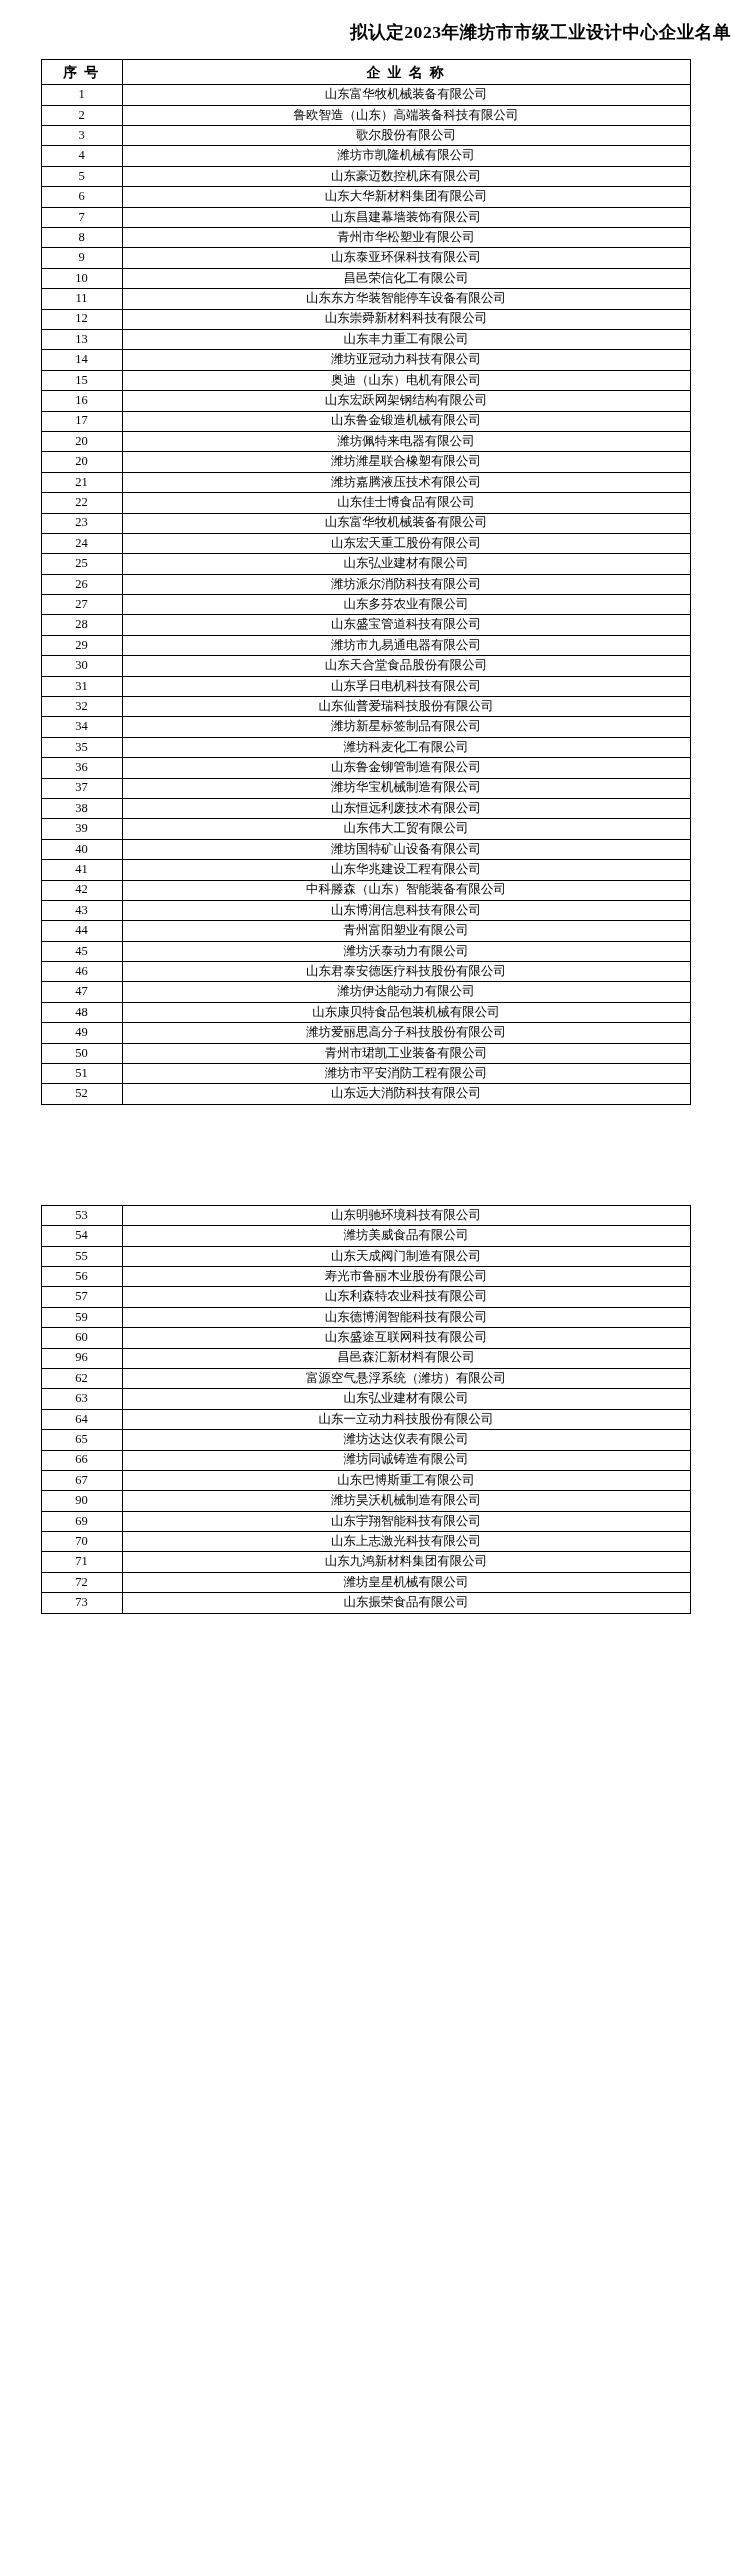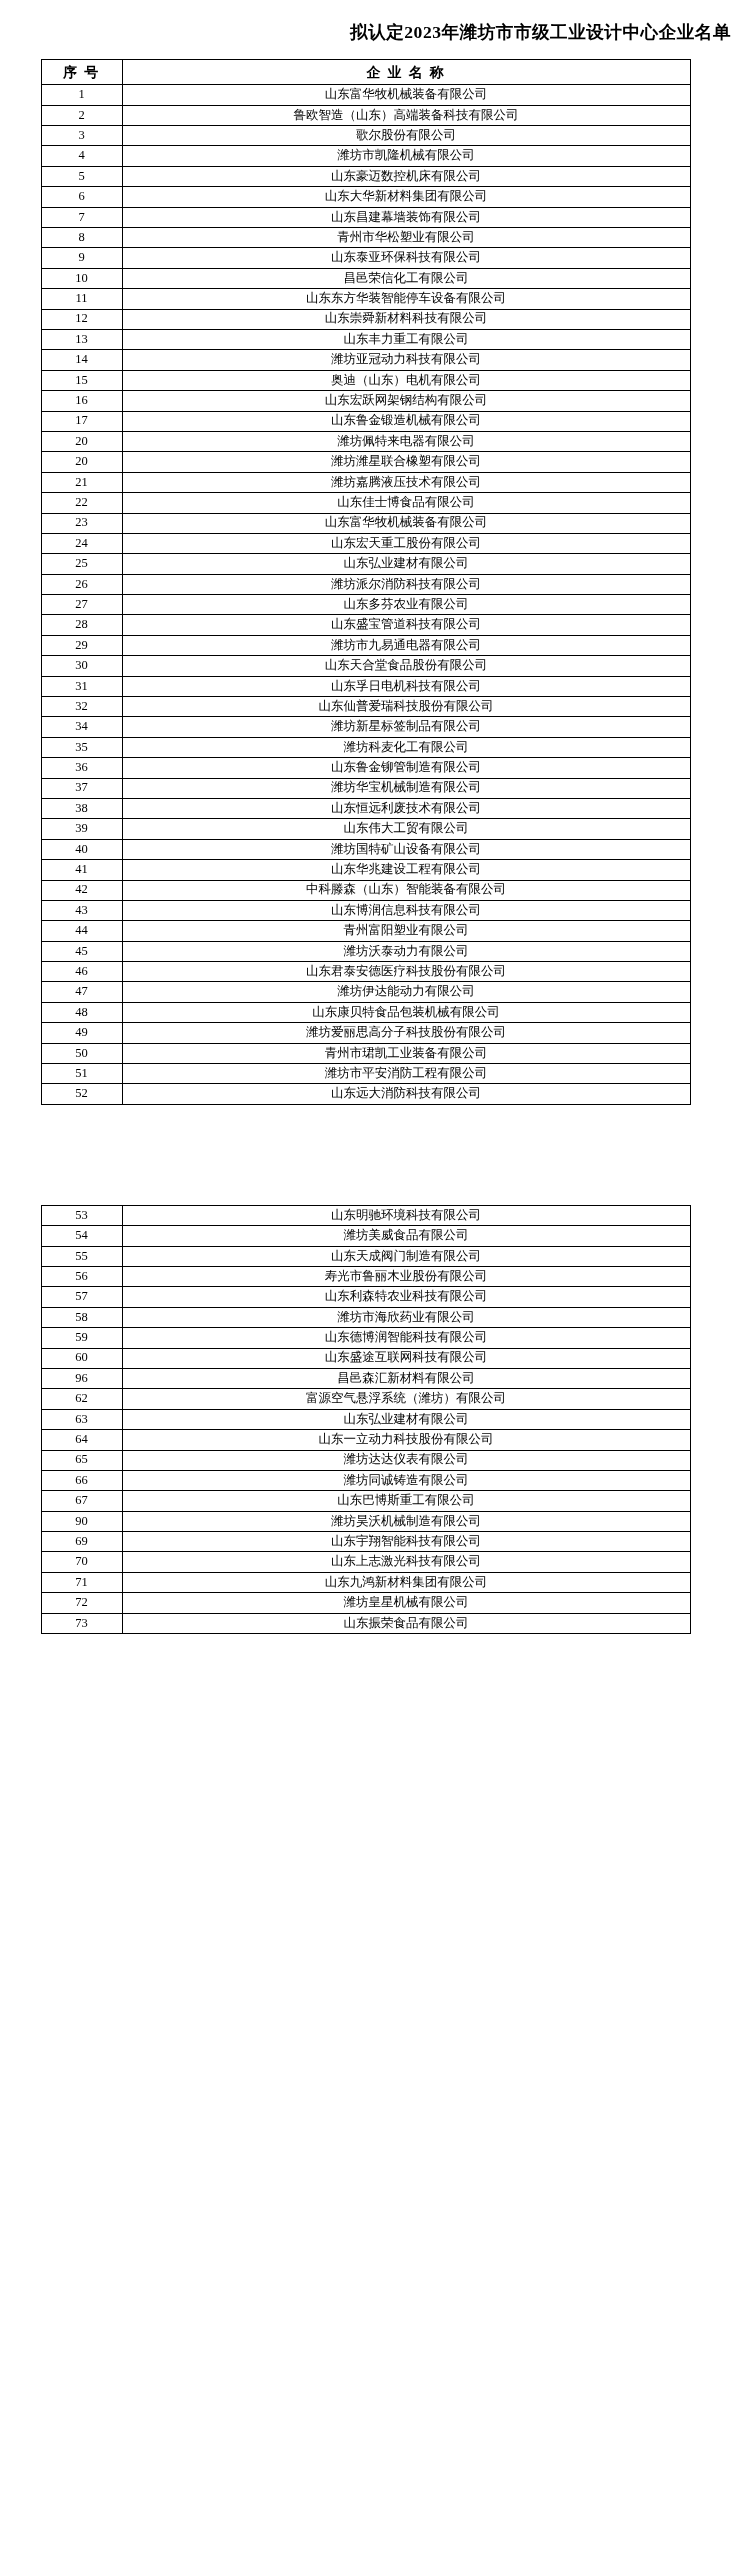--- a/index.html
+++ b/index.html
@@ -298,24 +298,20 @@
         </tr>
         <tr>
           <td>56</td>
           <td>寿光市鲁丽木业股份有限公司</td>
         </tr>
         <tr>
           <td>57</td>
           <td>山东利森特农业科技有限公司</td>
         </tr>
         <tr>
-          <td>58</td>
-          <td>潍坊市海欣药业有限公司</td>
-        </tr>
-        <tr>
           <td>59</td>
           <td>山东德博润智能科技有限公司</td>
         </tr>
         <tr>
           <td>60</td>
           <td>山东盛途互联网科技有限公司</td>
         </tr>
         <tr>
           <td>96</td>
           <td>昌邑森汇新材料有限公司</td>

